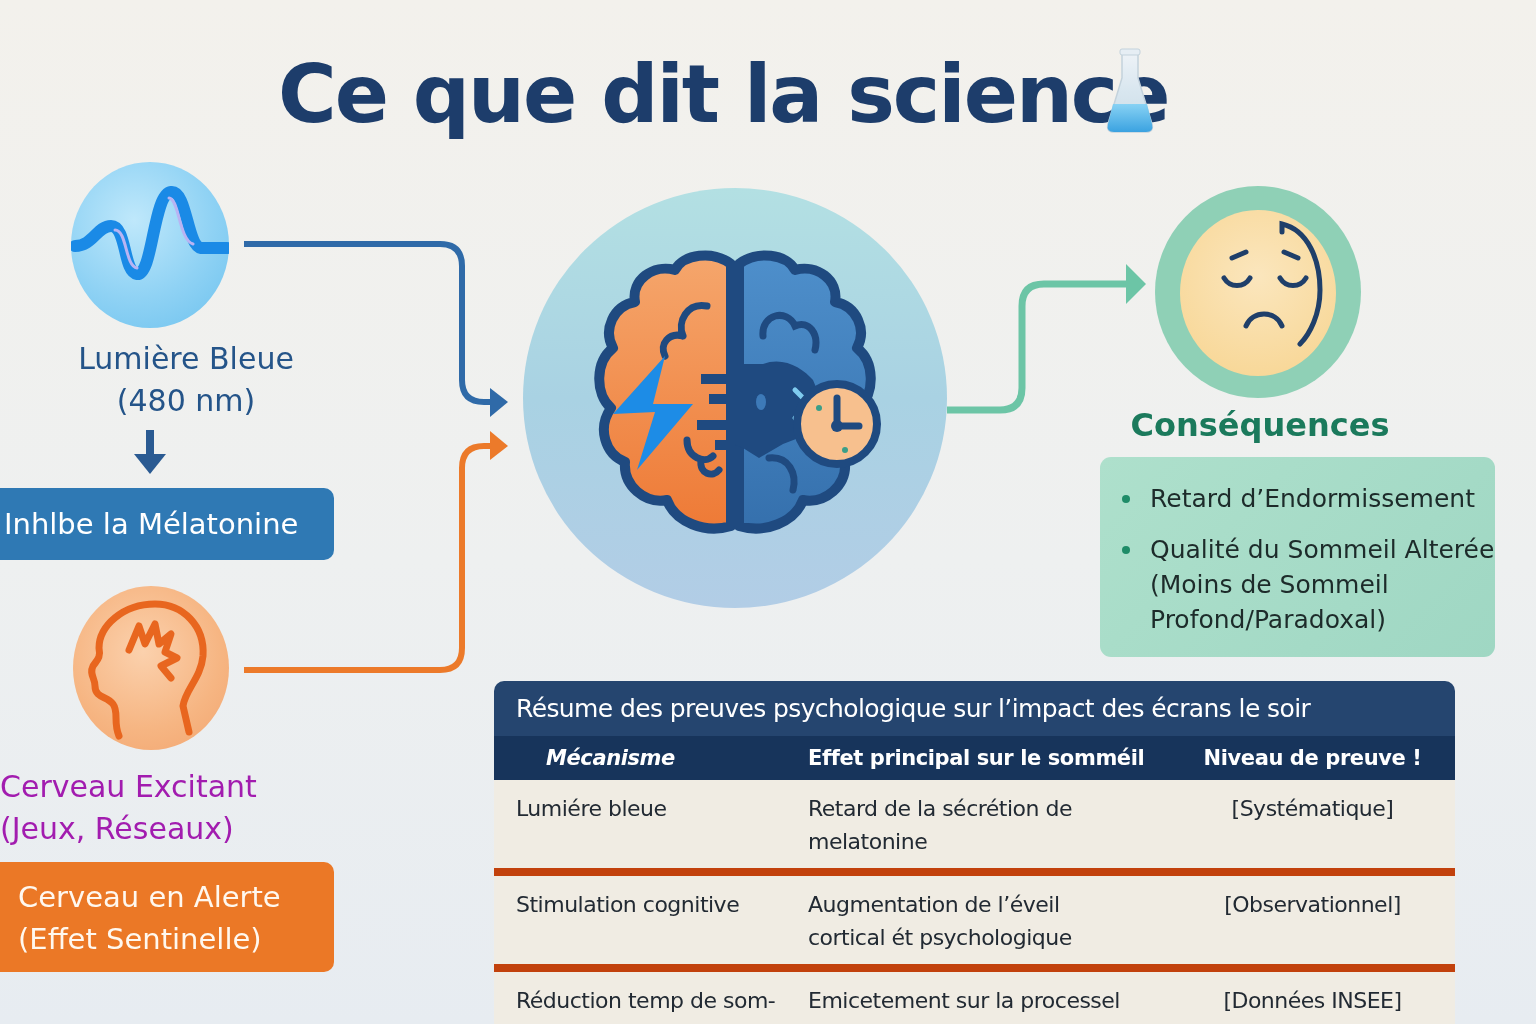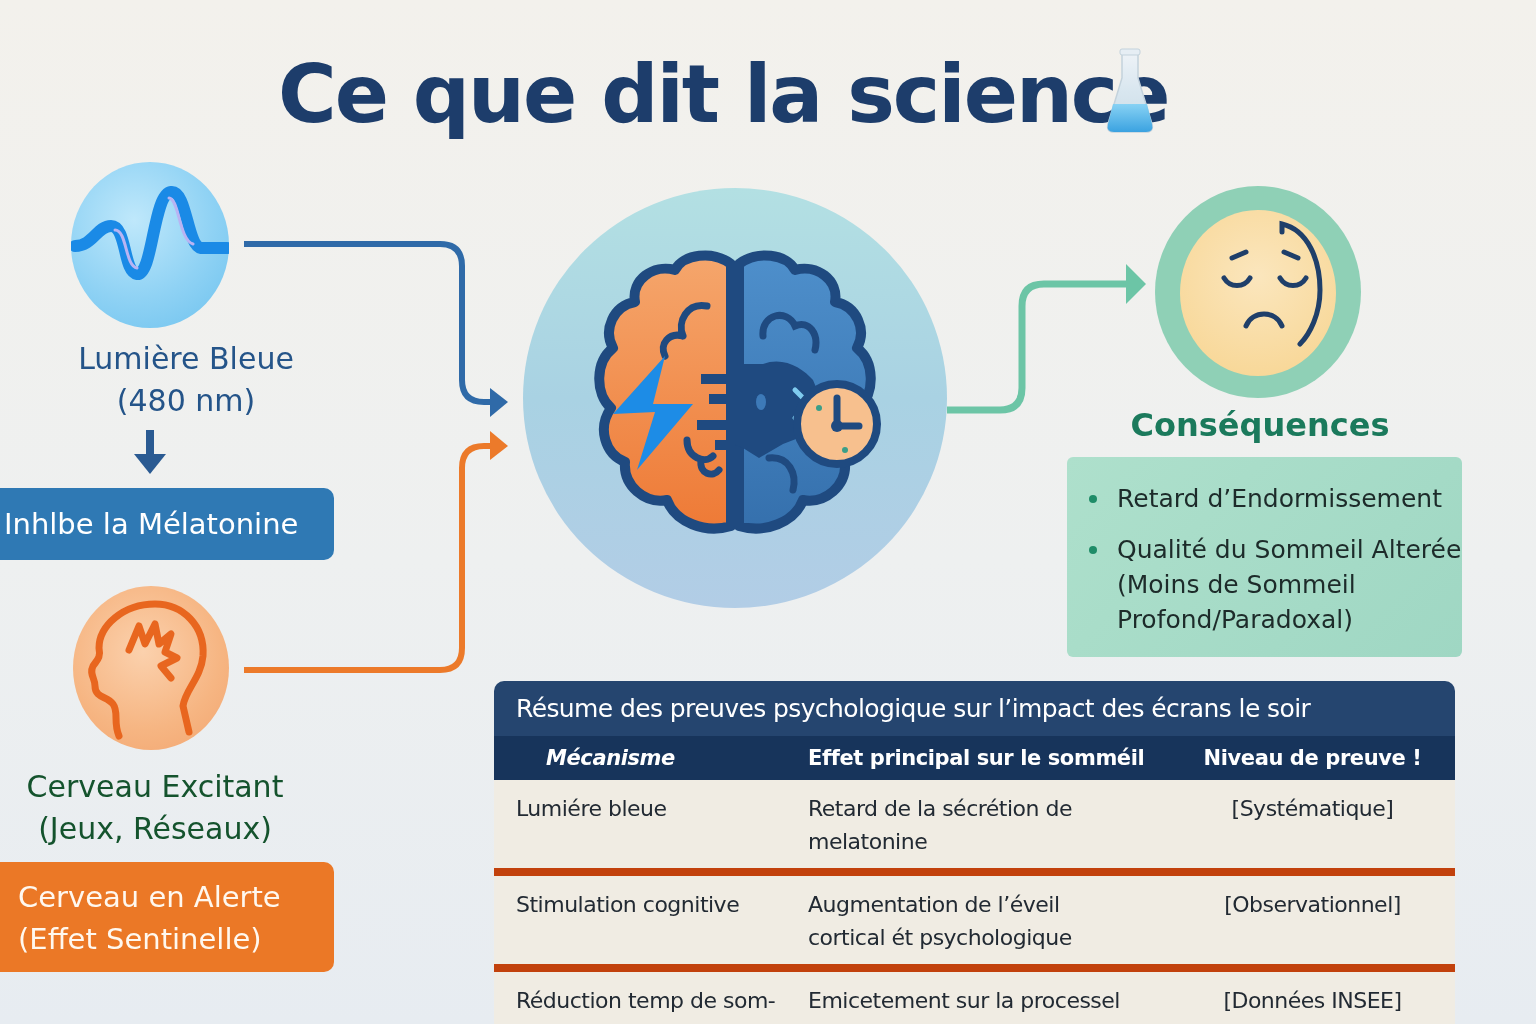--- a/index.html
+++ b/index.html
@@ -20,21 +20,21 @@
   .flask { left: 1104px; top: 46px; width: 52px; height: 90px; }
 
   svg.connectors { left: 0; top: 0; width: 1536px; height: 1024px; pointer-events: none; }
 
   .wave-circle { left: 71px; top: 162px; width: 158px; height: 166px; border-radius: 50%;
     background: radial-gradient(circle at 40% 35%, #bfe8fb 0%, #8fd2f4 55%, #6cc1ee 100%); }
   .head-circle { left: 73px; top: 586px; width: 156px; height: 164px; border-radius: 50%;
     background: radial-gradient(circle at 45% 40%, #fbd1ad 0%, #f6b582 60%, #f2a46e 100%); }
 
   .label-blue { color: #245489; font-family: "DejaVu Sans", sans-serif; font-size: 30px; text-align: center; line-height: 42px; }
-  .label-orange { color: #14532d; font-family: "DejaVu Sans", sans-serif; font-size: 30px; text-align: center; line-height: 42px; }
+  .label-orange { color: #a21caf; font-family: "DejaVu Sans", sans-serif; font-size: 30px; line-height: 42px; }
 
   .blue-label { left: 0; top: 338px; width: 300px; margin-left: 36px; }
   .orange-label { left: 0; top: 766px; width: 310px; }
 
   .down-arrow { left: 132px; top: 430px; width: 36px; height: 46px; }
 
   .box-blue {
     left: -12px; top: 488px; width: 346px; height: 72px;
     background: #2f79b4; border-radius: 0 10px 10px 0;
     color: #ffffff; font-family: "DejaVu Sans", sans-serif; font-size: 29px;
@@ -53,21 +53,21 @@
 
   .face-outer { left: 1155px; top: 186px; width: 206px; height: 212px; border-radius: 50%; background: #8fd0b6; }
   .face-inner { left: 1180px; top: 210px; width: 156px; height: 166px; border-radius: 50%;
     background: radial-gradient(circle at 50% 40%, #fbe6bd 0%, #f7d48f 100%); }
   .face-svg { left: 1180px; top: 210px; width: 156px; height: 166px; }
 
   .conseq-title { left: 1100px; top: 400px; width: 320px; text-align: center;
     font-family: "DejaVu Sans", sans-serif; font-weight: bold; font-size: 32px; color: #1b7a5c; line-height: 50px; }
 
   .conseq-box {
-    left: 1067px; top: 457px; width: 395px; height: 200px; border-radius: 6px;
+    left: 1100px; top: 457px; width: 395px; height: 200px; border-radius: 11px;
     background: linear-gradient(135deg, #aee0cc 0%, #9fd7c3 100%);
     padding: 24px 0 16px 18px;
   }
   .conseq-item { display: flex; align-items: flex-start; color: #1d2b2a;
     font-family: "DejaVu Sans", sans-serif; font-size: 25px; line-height: 35px; margin-bottom: 16px; }
   .conseq-item .bullet { width: 8px; height: 8px; border-radius: 50%; background: #1f8c68; margin: 14px 20px 0 4px; flex: 0 0 auto; }
 
   .table { left: 494px; top: 681px; width: 961px; height: 343px; overflow: hidden; border-radius: 10px 10px 0 0; }
   .table-caption { height: 55px; background: #25456f; color: #ffffff;
     font-family: "DejaVu Sans", sans-serif; font-size: 25px; line-height: 55px; padding-left: 22px; letter-spacing: -0.6px; white-space: nowrap; }

